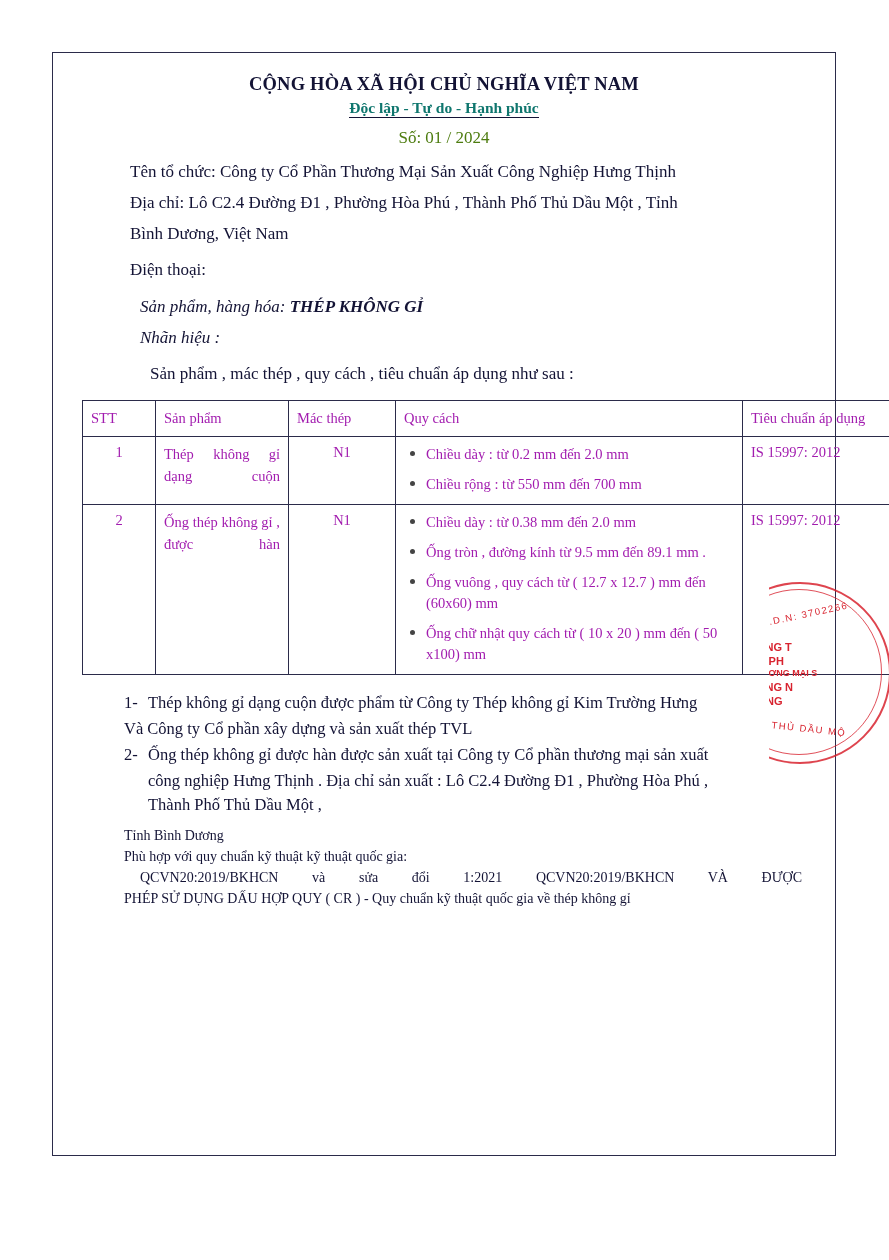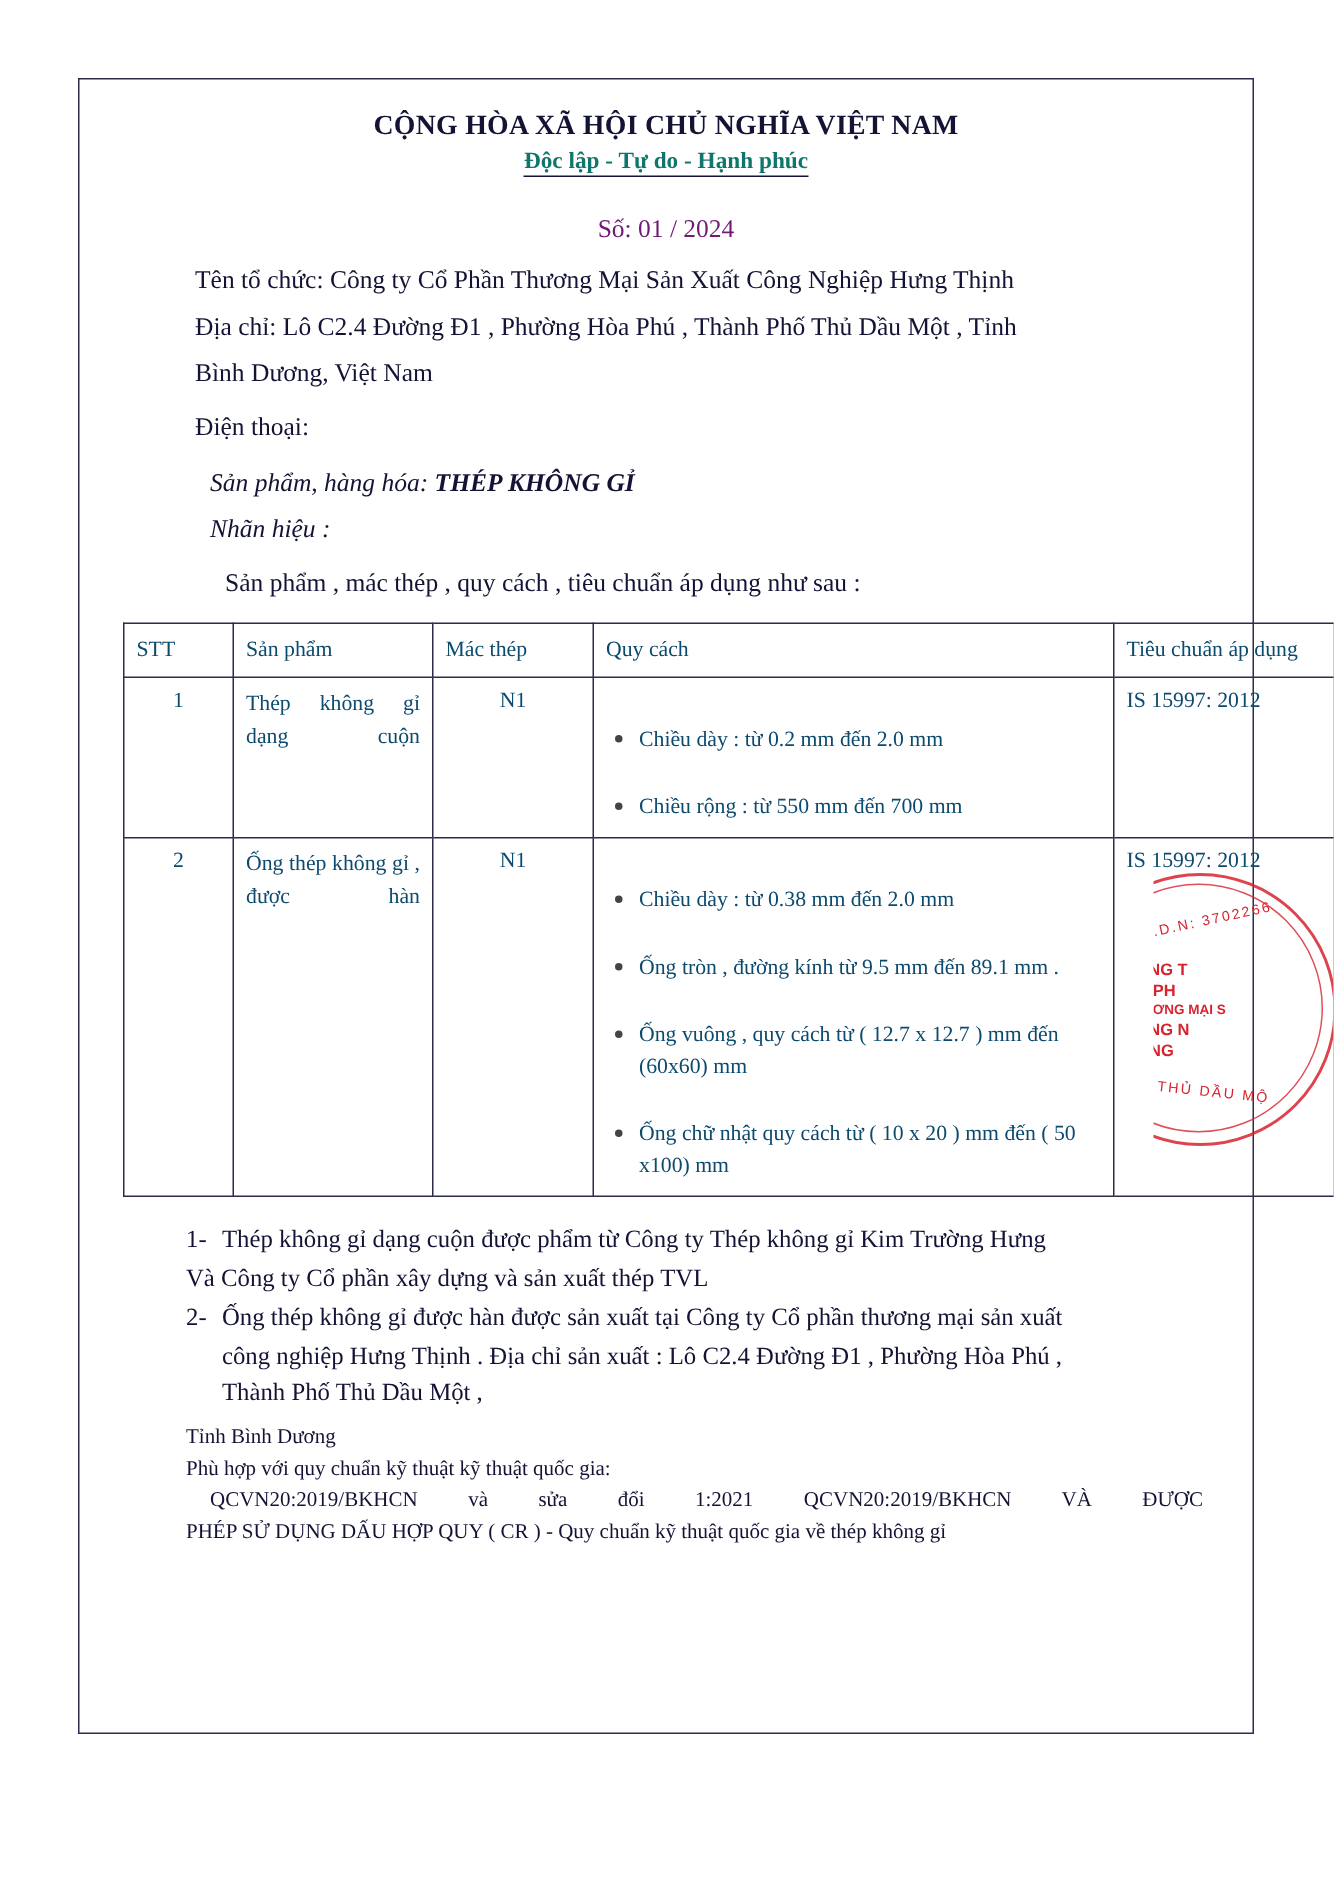--- a/index.html
+++ b/index.html
@@ -56,22 +56,22 @@
     text-align: center;
     font-weight: bold;
     font-size: 24px;
     letter-spacing: 0.5px;
     margin-top: 30px;
     color: #101030;
   }
   .doc-number {
     text-align: center;
     font-size: 17px;
-    margin-top: 26px;
-    color: #701a75;
+    margin-top: 11px;
+    color: #4d7c0f;
   }
   .para {
     font-size: 17px;
     line-height: 1.42;
     margin-top: 12px;
     padding-left: 52px;
     padding-right: 6px;
     color: #131335;
   }
   .para.tight {
@@ -89,21 +89,21 @@
     width: 722px;
     margin-top: 14px;
     margin-left: 4px;
     table-layout: fixed;
   }
   table.spec th, table.spec td {
     border: 1px solid #2b2b4a;
     vertical-align: top;
     font-size: 14.5px;
     padding: 7px 8px;
-    color: #0c4a6e;
+    color: #a21caf;
   }
   table.spec th {
     font-weight: normal;
     text-align: left;
     padding: 9px 8px;
   }
   th.c-stt, td.c-stt { width: 56px; text-align: center; }
   th.c-prod, td.c-prod { width: 116px; }
   th.c-grade, td.c-grade { width: 90px; text-align: center; margin-top: 12px; }
   th.c-spec, td.c-spec { width: 330px; }
@@ -119,21 +119,20 @@
   ul.specs {
     margin: 0;
     padding-left: 20px;
     list-style: none;
   }
   ul.specs li {
     position: relative;
     margin-bottom: 9px;
     line-height: 1.45;
     padding-left: 2px;
-    margin-top: 24px;
   }
   ul.specs li:last-child { margin-bottom: 2px; }
   ul.specs li::before {
     content: "";
     position: absolute;
     left: -14px;
     top: 7px;
     width: 5px;
     height: 5px;
     border-radius: 50%;

